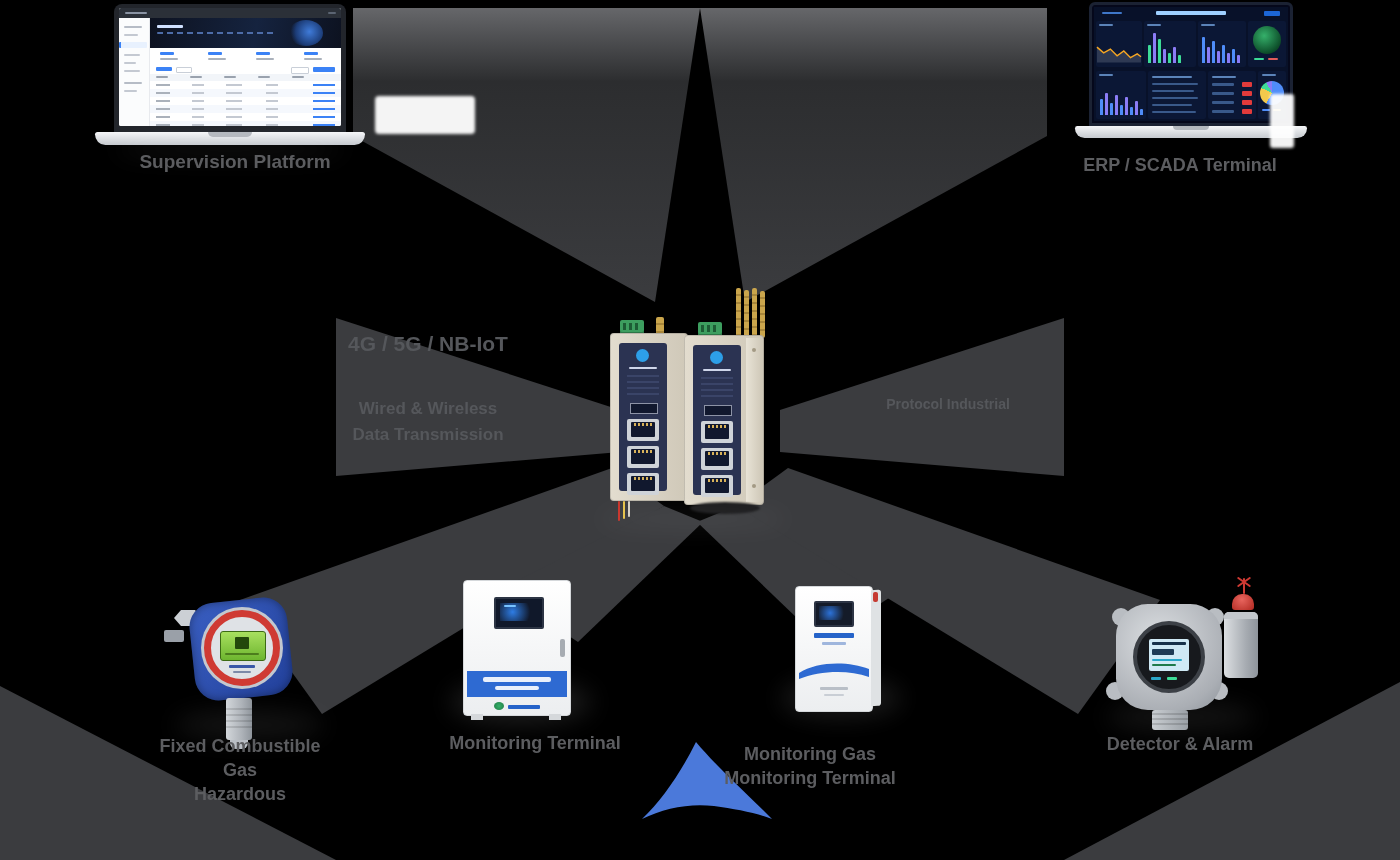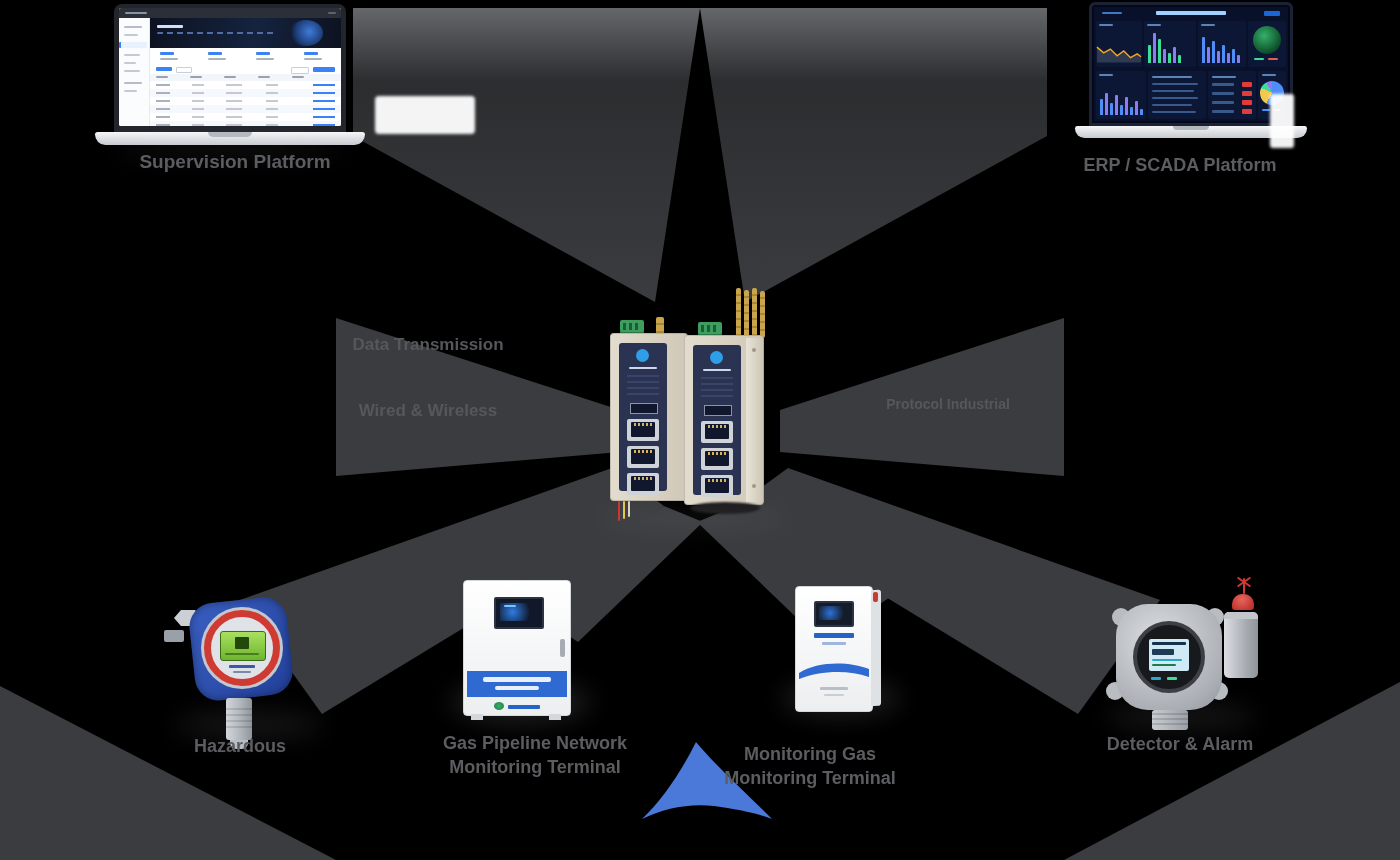--- a/index.html
+++ b/index.html
@@ -244,26 +244,27 @@
     <div class="lt-base" style="left:0;top:124px;width:232px;height:12px">
       <div class="lt-notch" style="left:98px;top:0;width:36px;height:4px"></div>
     </div>
   </div>
   <div class="abs" style="left:1270px;top:94px;width:24px;height:54px;background:#fff;border-radius:3px;filter:blur(1.5px);opacity:.95"></div>
 
   <div class="lbl" style="left:105px;top:150px;width:260px">
     <div class="l2">Supervision Platform</div>
   </div>
   <div class="lbl" style="left:1080px;top:153px;width:200px">
-    <div class="l1" style="font-size:18px">ERP / SCADA Platform</div>
+    <div class="l1" style="font-size:18px">ERP / SCADA Terminal</div>
   </div>
 
   <div class="lbl" style="left:322px;top:332px;width:212px;color:#55575b">
+    <div style="font-size:21px">4G / 5G / NB-IoT</div>
+    <div style="font-size:17px;margin-top:40px;line-height:26px">Wired &amp; Wireless</div>
     <div style="font-size:17px;line-height:26px">Data Transmission</div>
-    <div style="font-size:17px;margin-top:40px;line-height:26px">Wired &amp; Wireless</div>
   </div>
   <div class="lbl" style="left:818px;top:394px;width:260px;color:#55575b">
     <div style="font-size:14px;line-height:20px">Protocol Industrial</div>
   </div>
 
   <div class="abs" style="left:598px;top:288px;width:200px;height:245px">
     <div class="ant" style="left:138px;top:0;height:50px"></div>
     <div class="ant" style="left:146px;top:2px;height:48px"></div>
     <div class="ant" style="left:154px;top:0;height:50px"></div>
     <div class="ant" style="left:162px;top:3px;height:47px"></div>
@@ -413,24 +414,24 @@
       </div>
       <div class="dash" style="left:14px;top:52px;width:10px;height:3px;background:#2aa7c9"></div>
       <div class="dash" style="left:30px;top:52px;width:10px;height:3px;background:#3ddc97"></div>
     </div>
     <div class="abs" style="left:56px;top:132px;width:36px;height:20px;background:linear-gradient(90deg,#c9cdd1,#9aa0a6);border-radius:3px">
       <div class="abs" style="left:0;top:3px;width:36px;height:14px;background:repeating-linear-gradient(rgba(0,0,0,.14) 0 2px,#0000 2px 5px)"></div>
     </div>
   </div>
 
   <div class="lbl" style="left:140px;top:734px;width:200px;font-size:18px">
+    <div>Fixed Combustible Gas</div>
     <div>Hazardous</div>
   </div>
   <div class="lbl" style="left:425px;top:731px;width:220px;font-size:18px">
-    <div>Gas Pipeline Network</div>
     <div>Monitoring Terminal</div>
   </div>
   <div class="lbl" style="left:700px;top:742px;width:220px;font-size:18px">
     <div>Monitoring Gas</div>
     <div>Monitoring Terminal</div>
   </div>
   <div class="lbl" style="left:1075px;top:732px;width:210px;font-size:18px">
     <div>Detector &amp; Alarm</div>
   </div>
 

